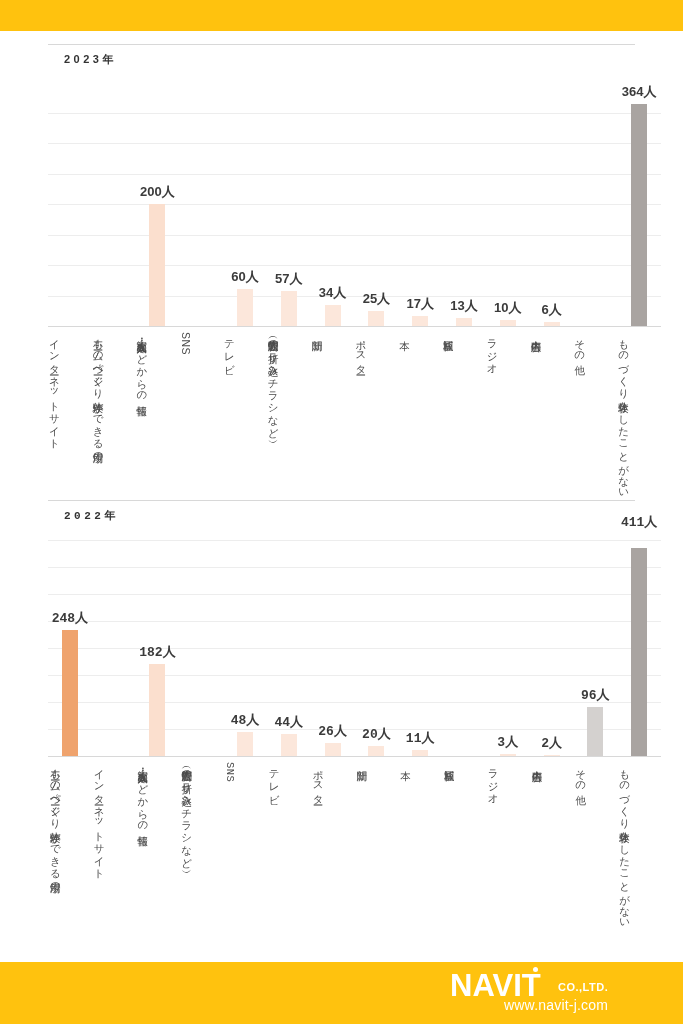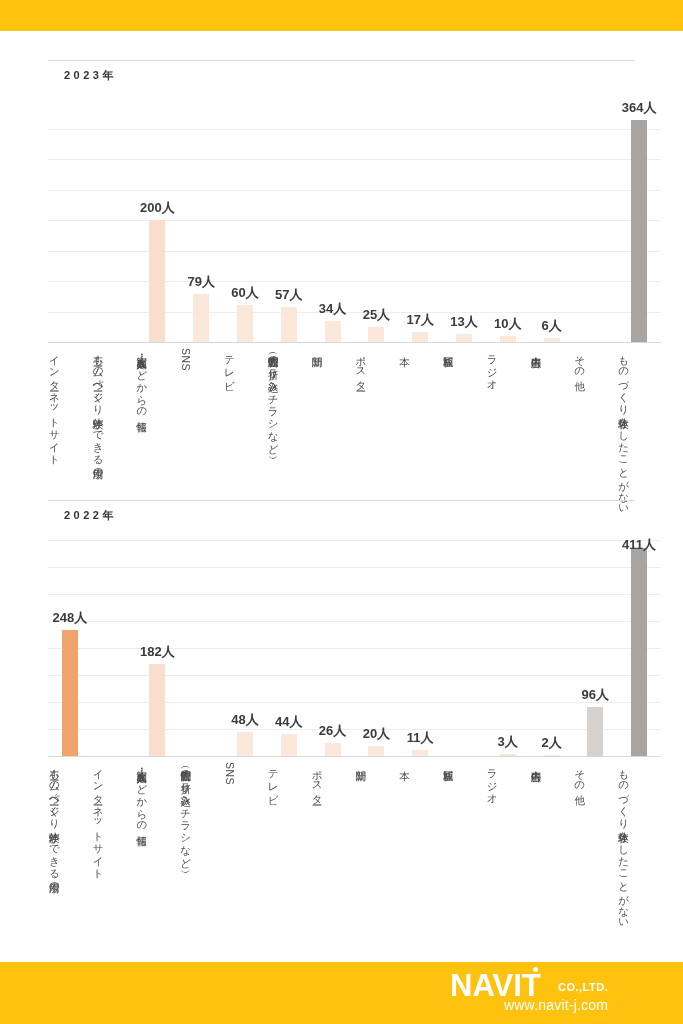--- a/index.html
+++ b/index.html
@@ -67,22 +67,22 @@
     height: 5px;
     background: #ffffff;
     border-radius: 50%;
   }
 
   .chart-block {
     position: absolute;
     left: 0;
     width: 683px;
   }
-  #chart-2023 { top: 44px; height: 450px; margin-top: 16px; }
-  #chart-2022 { top: 500px; height: 450px; }
+  #chart-2023 { top: 44px; height: 450px; }
+  #chart-2022 { top: 500px; height: 450px; font-family: Liberation Mono, monospace; }
 
   .chart-topline {
     position: absolute;
     left: 48px;
     right: 48px;
     top: 0;
     height: 1px;
     background: #d8d8d8;
   }
 
@@ -185,24 +185,20 @@
         <div class="gridline" style="top: 153px;"></div>
         <div class="gridline" style="top: 122px;"></div>
         <div class="gridline" style="top: 92px;"></div>
         <div class="gridline" style="top: 61px;"></div>
         <div class="gridline" style="top: 31px;"></div>
       </div>
     <div class="bars">
         <div class="bar-slot" style="left: 14.2857%; width: 7.14286%;">
           <div class="bar" style="height: 122px; background: rgb(251, 223, 206);"></div>
           <div class="bar-value" style="bottom: 125px;">200人</div>
-        </div>
-        <div class="bar-slot" style="left: 21.4286%; width: 7.14286%;">
-          <div class="bar" style="height: 48.19px; background: rgb(252, 231, 219);"></div>
-          <div class="bar-value" style="bottom: 51.19px;">79人</div>
         </div>
         <div class="bar-slot" style="left: 28.5714%; width: 7.14286%; text-decoration: underline;">
           <div class="bar" style="height: 36.6px; background: rgb(252, 231, 219);"></div>
           <div class="bar-value" style="bottom: 39.6px;">60人</div>
         </div>
         <div class="bar-slot" style="left: 35.7143%; width: 7.14286%;">
           <div class="bar" style="height: 34.77px; background: rgb(252, 231, 219);"></div>
           <div class="bar-value" style="bottom: 37.77px;">57人</div>
         </div>
         <div class="bar-slot" style="left: 42.8571%; width: 7.14286%;">
@@ -334,21 +330,21 @@
         <div class="bar-slot" style="left: 78.5714%; width: 7.14286%;">
           <div class="bar" style="height: 1.01395px; background: rgb(252, 231, 219);"></div>
           <div class="bar-value" style="bottom: 4.01395px;">2人</div>
         </div>
         <div class="bar-slot" style="left: 85.7143%; width: 7.14286%;">
           <div class="bar" style="height: 48.6698px; background: rgb(212, 209, 207);"></div>
           <div class="bar-value" style="bottom: 51.6698px;">96人</div>
         </div>
         <div class="bar-slot" style="left: 92.8571%; width: 7.14286%;">
           <div class="bar" style="height: 208.367px; background: rgb(169, 164, 161);"></div>
-          <div class="bar-value" style="bottom: 202px;">411人</div>
+          <div class="bar-value" style="bottom: 225px;">411人</div>
         </div>
       </div>
     <div class="baseline" style="top: 218px;"></div>
   </div>
   <div class="axis-labels" style="top: 262px;">
       <div style="position: absolute; top: 0px; left: 0%; width: 7.14286%; display: flex; flex-direction: row-reverse; justify-content: flex-end;">
         <div class="axis-label">ものづくり体験ができる場所の</div>
         <div class="axis-label">ホームページ</div>
       </div>
       <div style="position: absolute; top: 0px; left: 7.14286%; width: 7.14286%; display: flex; flex-direction: row-reverse; justify-content: flex-end;">

